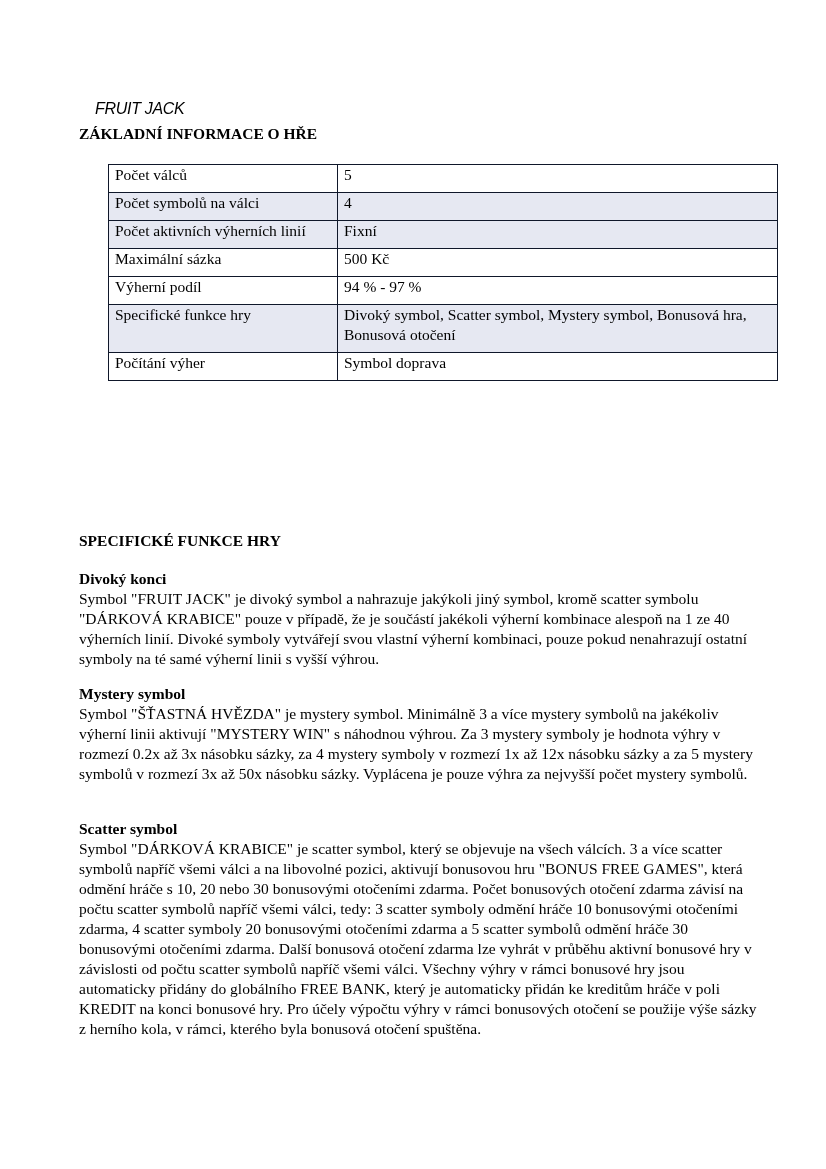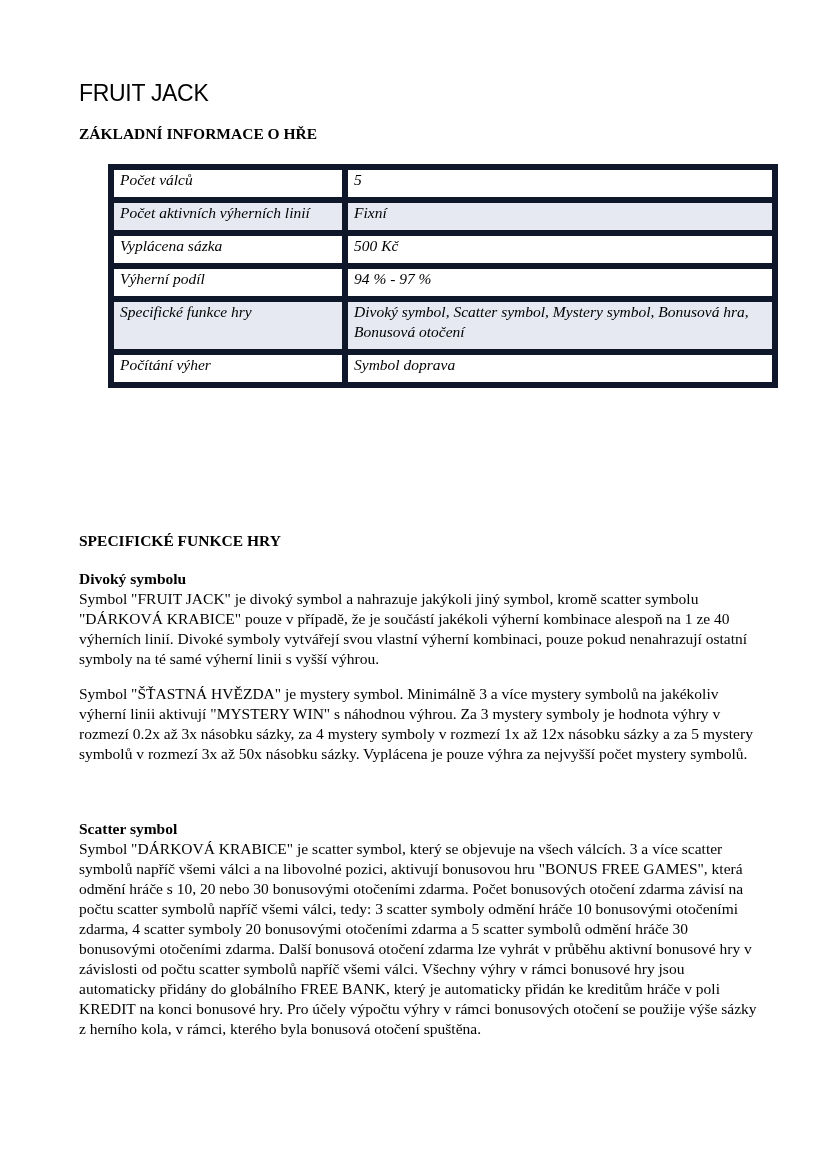--- a/index.html
+++ b/index.html
@@ -18,26 +18,27 @@
       position: absolute;
       left: 0; top: 0;
       width: 826px;
       height: 1169px;
       background: #ffffff;
     }
     .doc-title {
       position: absolute;
       left: 79px;
       top: 80px;
-      margin: 0;
+      margin: 16px;
       font-family: "Liberation Sans", sans-serif;
       font-weight: normal;
-      font-size: 23px;
+      font-size: 16px;
       letter-spacing: -0.3px;
       line-height: 26px;
+      font-style: italic;
     }
     .section-heading {
       position: absolute;
       left: 79px;
       margin: 0;
       font-family: "Liberation Serif", serif;
       font-weight: bold;
       font-size: 15.5px;
       line-height: 20px;
     }
@@ -48,25 +49,24 @@
       position: absolute;
       left: 108px;
       top: 164px;
       width: 670px;
       border-collapse: collapse;
       font-family: "Liberation Serif", serif;
       font-size: 15.5px;
       line-height: 20px;
     }
     .info-table td {
-      border: 6px solid #0f172a;
+      border: 1px solid #0f172a;
       padding: 0 6px 7px 6px;
       vertical-align: top;
       height: 20px;
-      font-style: italic;
     }
     .info-table td.label-cell { width: 216px; }
     .info-table tr.shaded td { background: #e6e8f2; }
 
     .feature {
       position: absolute;
       left: 79px;
       width: 680px;
       font-family: "Liberation Serif", serif;
       font-size: 15.5px;
@@ -95,50 +95,55 @@
 
   <h2 class="section-heading" id="h-basic">ZÁKLADNÍ INFORMACE O HŘE</h2>
 
   <table class="info-table">
     <tbody>
       <tr>
         <td class="label-cell">Počet válců</td>
         <td>5</td>
       </tr>
       <tr class="shaded">
+        <td class="label-cell">Počet symbolů na válci</td>
+        <td>4</td>
+      </tr>
+      <tr class="shaded">
         <td class="label-cell">Počet aktivních výherních linií</td>
         <td>Fixní</td>
       </tr>
       <tr>
-        <td class="label-cell">Vyplácena sázka</td>
+        <td class="label-cell">Maximální sázka</td>
         <td>500 Kč</td>
       </tr>
       <tr>
         <td class="label-cell">Výherní podíl</td>
         <td>94 % - 97 %</td>
       </tr>
       <tr class="shaded">
         <td class="label-cell">Specifické funkce hry</td>
         <td>Divoký symbol, Scatter symbol, Mystery symbol, Bonusová hra, Bonusová otočení</td>
       </tr>
       <tr>
         <td class="label-cell">Počítání výher</td>
         <td>Symbol doprava</td>
       </tr>
     </tbody>
   </table>
 
   <h2 class="section-heading" id="h-features">SPECIFICKÉ FUNKCE HRY</h2>
 
   <div class="feature" id="feature-wild">
-    <h3 class="feature-title">Divoký symbolu</h3>
+    <h3 class="feature-title">Divoký konci</h3>
     <p class="feature-text">Symbol "FRUIT JACK" je divoký symbol a nahrazuje jakýkoli jiný symbol, kromě scatter symbolu "DÁRKOVÁ KRABICE" pouze v případě, že je součástí jakékoli výherní kombinace alespoň na 1 ze 40 výherních linií. Divoké symboly vytvářejí svou vlastní výherní kombinaci, pouze pokud nenahrazují ostatní symboly na té samé výherní linii s vyšší výhrou.</p>
   </div>
 
   <div class="feature" id="feature-mystery">
+    <h3 class="feature-title">Mystery symbol</h3>
     <p class="feature-text">Symbol "ŠŤASTNÁ HVĚZDA" je mystery symbol. Minimálně 3 a více mystery symbolů na jakékoliv výherní linii aktivují "MYSTERY WIN" s náhodnou výhrou. Za 3 mystery symboly je hodnota výhry v rozmezí 0.2x až 3x násobku sázky, za 4 mystery symboly v rozmezí 1x až 12x násobku sázky a za 5 mystery symbolů v rozmezí 3x až 50x násobku sázky. Vyplácena je pouze výhra za nejvyšší počet mystery symbolů.</p>
   </div>
 
   <div class="feature" id="feature-scatter">
     <h3 class="feature-title">Scatter symbol</h3>
     <p class="feature-text">Symbol "DÁRKOVÁ KRABICE" je scatter symbol, který se objevuje na všech válcích. 3 a více scatter symbolů napříč všemi válci a na libovolné pozici, aktivují bonusovou hru "BONUS FREE GAMES", která odmění hráče s 10, 20 nebo 30 bonusovými otočeními zdarma. Počet bonusových otočení zdarma závisí na počtu scatter symbolů napříč všemi válci, tedy: 3 scatter symboly odmění hráče 10 bonusovými otočeními zdarma, 4 scatter symboly 20 bonusovými otočeními zdarma a 5 scatter symbolů odmění hráče 30 bonusovými otočeními zdarma. Další bonusová otočení zdarma lze vyhrát v průběhu aktivní bonusové hry v závislosti od počtu scatter symbolů napříč všemi válci. Všechny výhry v rámci bonusové hry jsou automaticky přidány do globálního FREE BANK, který je automaticky přidán ke kreditům hráče v poli KREDIT na konci bonusové hry. Pro účely výpočtu výhry v rámci bonusových otočení se použije výše sázky z herního kola, v rámci, kterého byla bonusová otočení spuštěna.</p>
   </div>
 
 </div>
 

